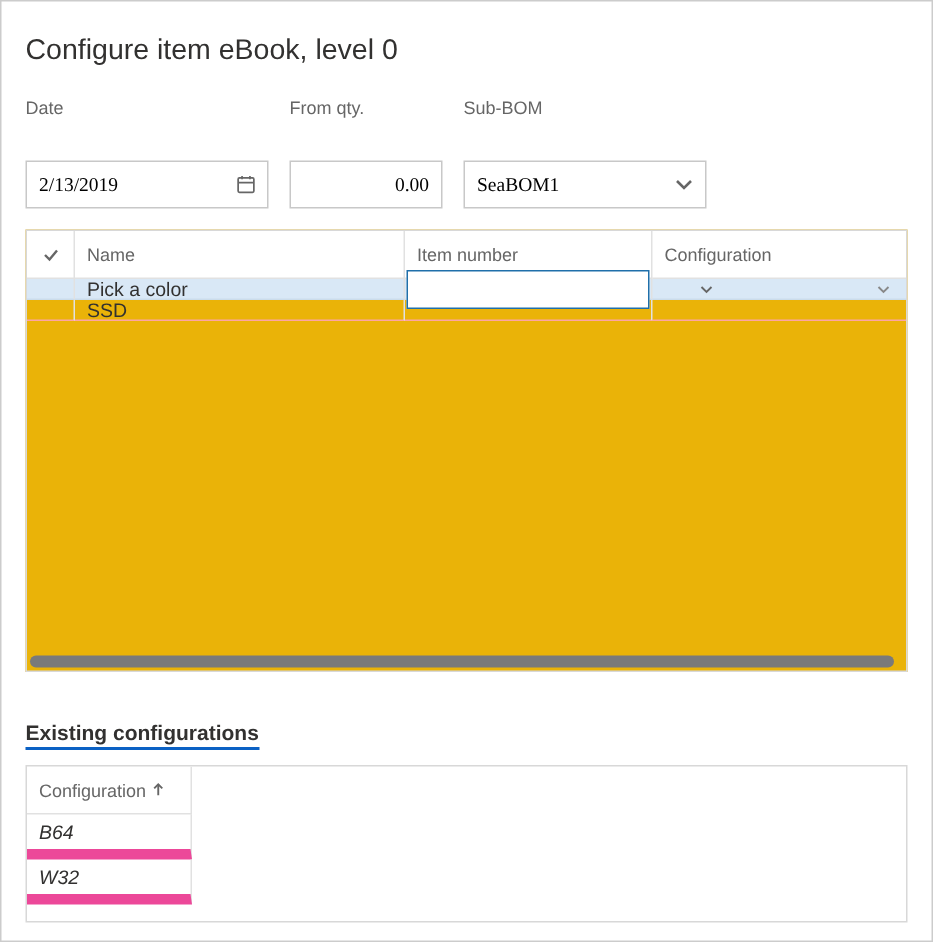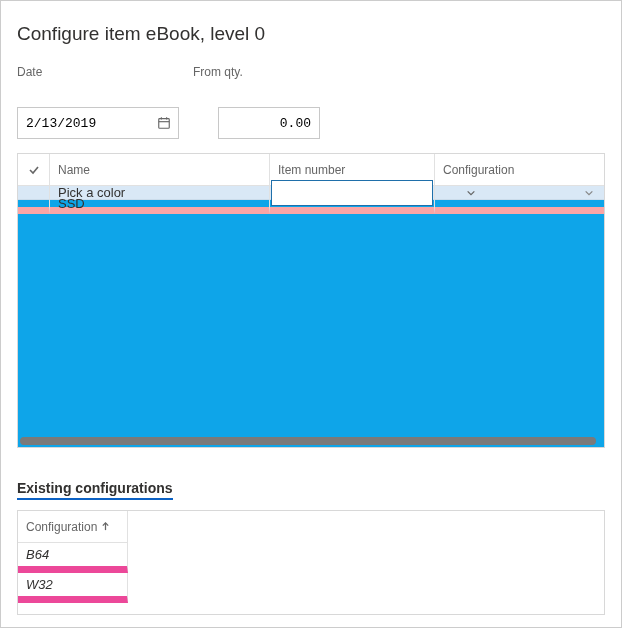--- a/index.html
+++ b/index.html
@@ -43,49 +43,49 @@
     align-items: center;
     background: #fff;
   }
   .input-wrap input {
     border: none;
     outline: none;
     width: 100%;
     height: 100%;
     padding: 0 8px;
     font-size: 13px;
-    font-family: Liberation Mono, monospace;
+    font-family: Liberation Serif, serif;
     background: transparent;
   }
   .input-wrap.num input { text-align: right; padding-right: 8px; }
   .icon {
     width: 28px;
     height: 100%;
     display: flex;
     align-items: center;
     justify-content: center;
     color: #666;
     flex-shrink: 0;
   }
   .icon svg { width: 14px; height: 14px; }
 
   .w-date { width: 160px; }
-  .w-qty  { width: 100px; margin-left: 25px; }
+  .w-qty  { width: 100px; }
   .w-sub  { width: 160px; }
 
   
   .grid {
     border: 1px solid #d8d8d8;
     width: 588px;
     height: 295px;
     margin: 2px 0 0 0;
     box-sizing: border-box;
     overflow: hidden;
     position: relative;
-    background: #0ea5e9;
+    background: #eab308;
   }
   .grid-header {
     display: flex;
     background: #fff;
     height: 32px;
     box-sizing: border-box;
   }
   .gh-cell {
     border-right: 1px solid #e1e1e1;
     border-bottom: 1px solid #e1e1e1;
@@ -103,21 +103,21 @@
   .conf-col  { width: 170px; }
 
   .grow {
     display:flex;
     align-items:center;
     height: 14px;
     box-sizing: border-box;
   }
   .gd-cell {
     border-right: 1px solid #e1e1e1;
-    border-bottom: 7px solid #fca5a5;
+    border-bottom: 1px solid #fca5a5;
     height: 100%;
     display: flex;
     align-items:center;
     padding: 0 8px;
     box-sizing: border-box;
     font-size: 13px;
   }
   .gd-cell:last-child { border-right: none; flex: 1; }
   .grow.selected { background: #d9e8f6; }
   .grow.selected .gd-cell { border-bottom: 1px solid #cbdceb; }
@@ -234,20 +234,31 @@
     </div>
   </div>
 
   <div class="field">
     <span class="field-label">From qty.</span>
     <div class="input-wrap w-qty num">
       <input type="text" value="0.00" style="">
     </div>
   </div>
 
+  <div class="field">
+    <span class="field-label">Sub-BOM</span>
+    <div class="input-wrap w-sub">
+      <input type="text" readonly="" value="SeaBOM1" style="">
+      <span class="icon">
+        <svg viewBox="0 0 12 12" fill="none" stroke="currentColor" stroke-width="1.5">
+            <polyline points="2,4 6,8 10,4"></polyline>
+          </svg>
+      </span>
+    </div>
+  </div>
 </div>
 
 <div class="grid">
   <div class="grid-header">
     <div class="gh-cell check-col">
       <svg viewBox="0 0 12 12" width="12" height="12" fill="none" stroke="#666" stroke-width="1.6">
           <polyline points="2,6 5,9 10,3"></polyline>
         </svg>
     </div>
     <div class="gh-cell name-col">Name</div>

